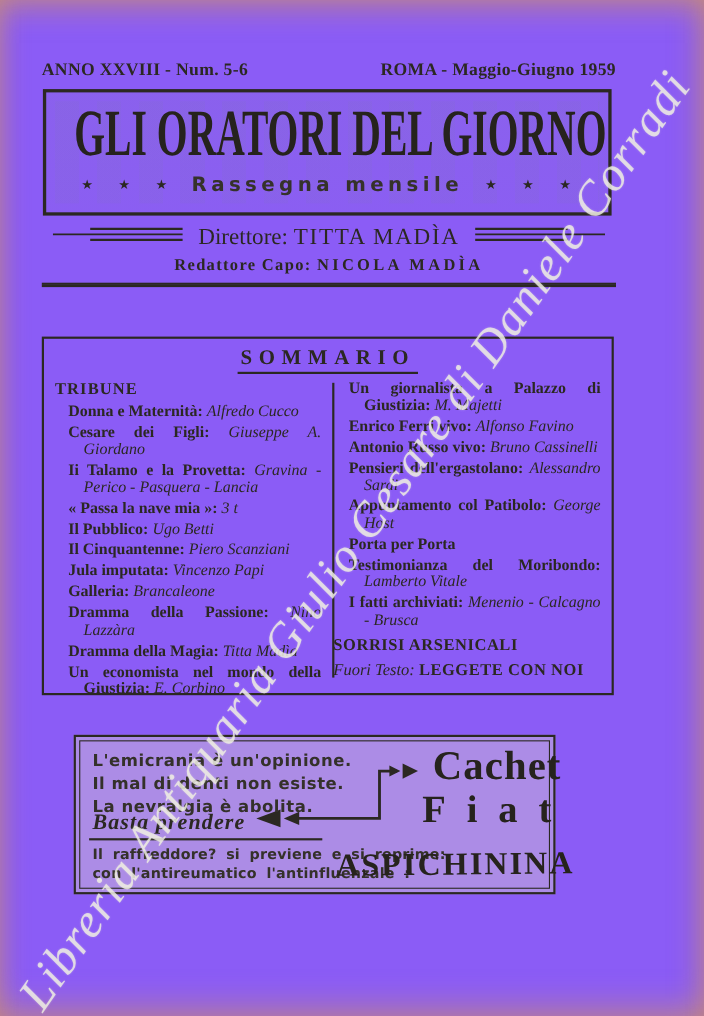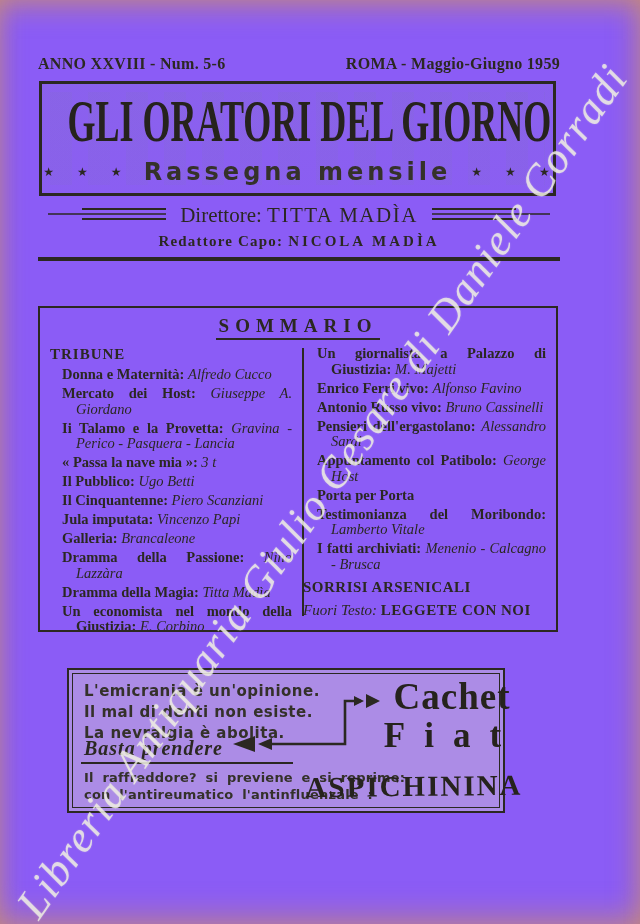--- a/index.html
+++ b/index.html
@@ -38,21 +38,21 @@
     letter-spacing:0;color:#26231d;
     transform:scale(.9,1.5);transform-origin:center top;
   }
   .subtitle-row{
     position:absolute;left:0;right:0;top:74px;
     display:flex;align-items:center;justify-content:center;gap:20px;
   }
   .stars{font-size:12px;letter-spacing:2px;word-spacing:16px;color:#2b2822;white-space:nowrap;}
   .journal-subtitle{
     font-family:"DejaVu Sans","Liberation Sans",sans-serif;
-    font-size:24px;font-weight:bold;letter-spacing:4px;color:#35322a;white-space:nowrap;
+    font-size:18px;font-weight:bold;letter-spacing:4px;color:#35322a;white-space:nowrap;
   }
   .staff{position:absolute;top:203px;left:38px;width:522px;text-align:center;}
   .director-row{display:flex;align-items:center;justify-content:center;gap:12px;}
   .director-text{font-size:21px;white-space:nowrap;}
   .director-name{letter-spacing:1.5px;}
   .orn{flex:0 0 auto;}
   .editor-row{margin-top:5px;font-size:15px;font-weight:bold;letter-spacing:1.2px;}
   .editor-name{letter-spacing:3px;}
   .double-rule{
     position:absolute;top:257px;left:38px;width:522px;height:4px;box-sizing:border-box;
@@ -175,21 +175,21 @@
       <span class="toc-heading">SOMMARIO</span>
     </div>
     <div class="toc-body">
       <div class="toc-divider"></div>
       <div class="col-left">
         <p class="tribune">TRIBUNE</p>
         <div class="items">
 
             <p class="item"><span class="t">Donna e Maternità:</span> <span class="a">Alfredo Cucco</span></p>
 
-            <p class="item"><span class="t">Mercato dei Host:</span> <span class="a">Giuseppe A. Giordano</span></p>
+            <p class="item"><span class="t">Cesare dei Figli:</span> <span class="a">Giuseppe A. Giordano</span></p>
 
             <p class="item"><span class="t">Ii Talamo e la Provetta:</span> <span class="a">Gravina - Perico - Pasquera - Lancia</span></p>
 
             <p class="item"><span class="t">« Passa la nave mia »:</span> <span class="a">3 t</span></p>
 
             <p class="item"><span class="t">Il Pubblico:</span> <span class="a">Ugo Betti</span></p>
 
             <p class="item"><span class="t">Il Cinquantenne:</span> <span class="a">Piero Scanziani</span></p>
 
             <p class="item"><span class="t">Jula imputata:</span> <span class="a">Vincenzo Papi</span></p>

